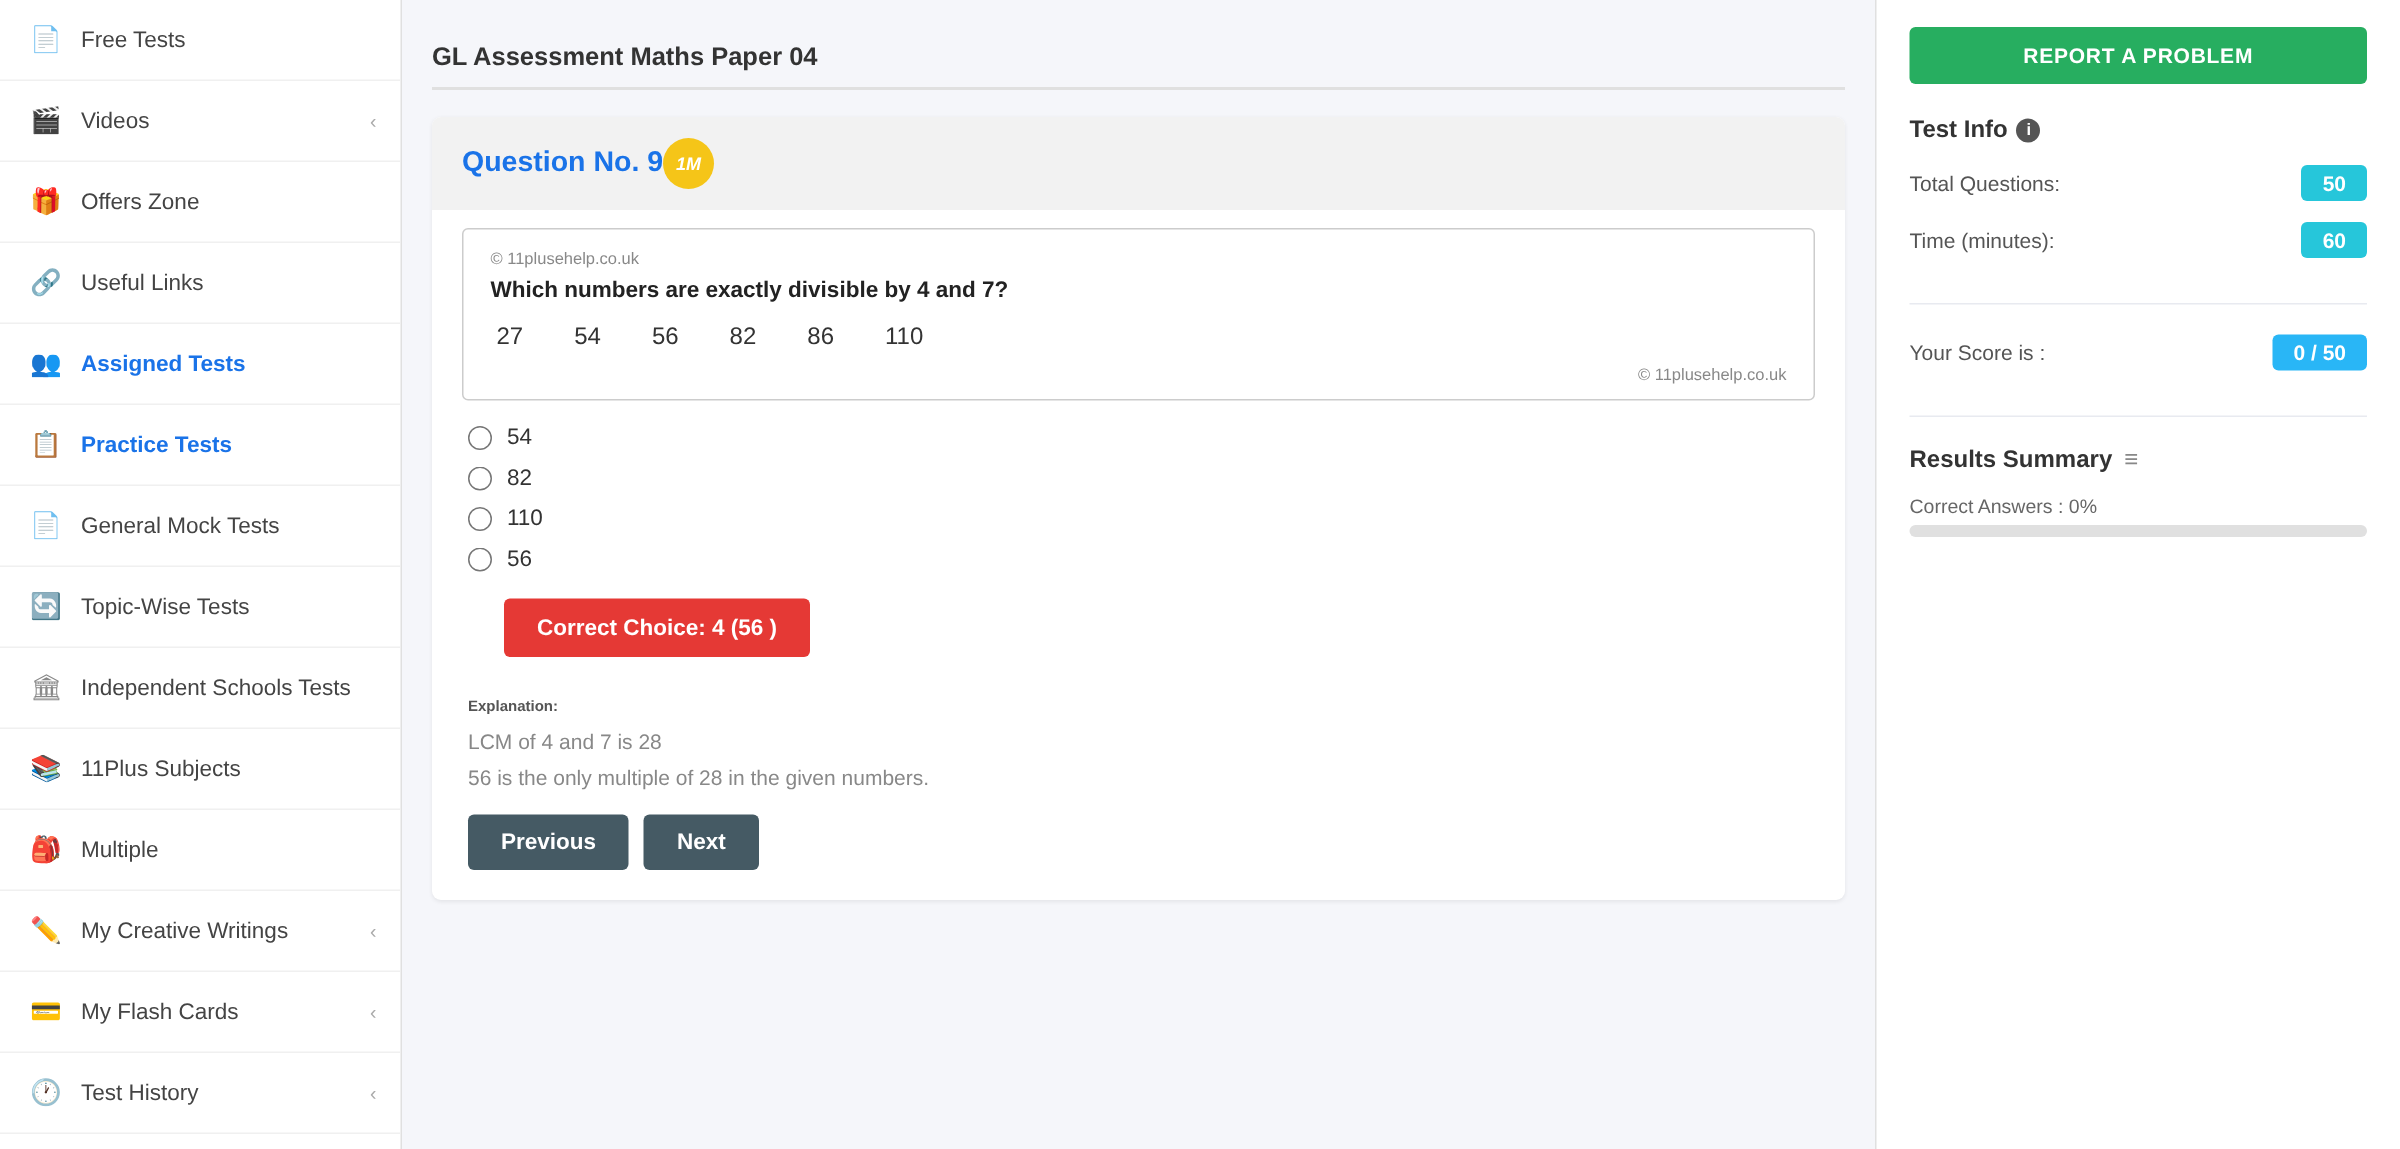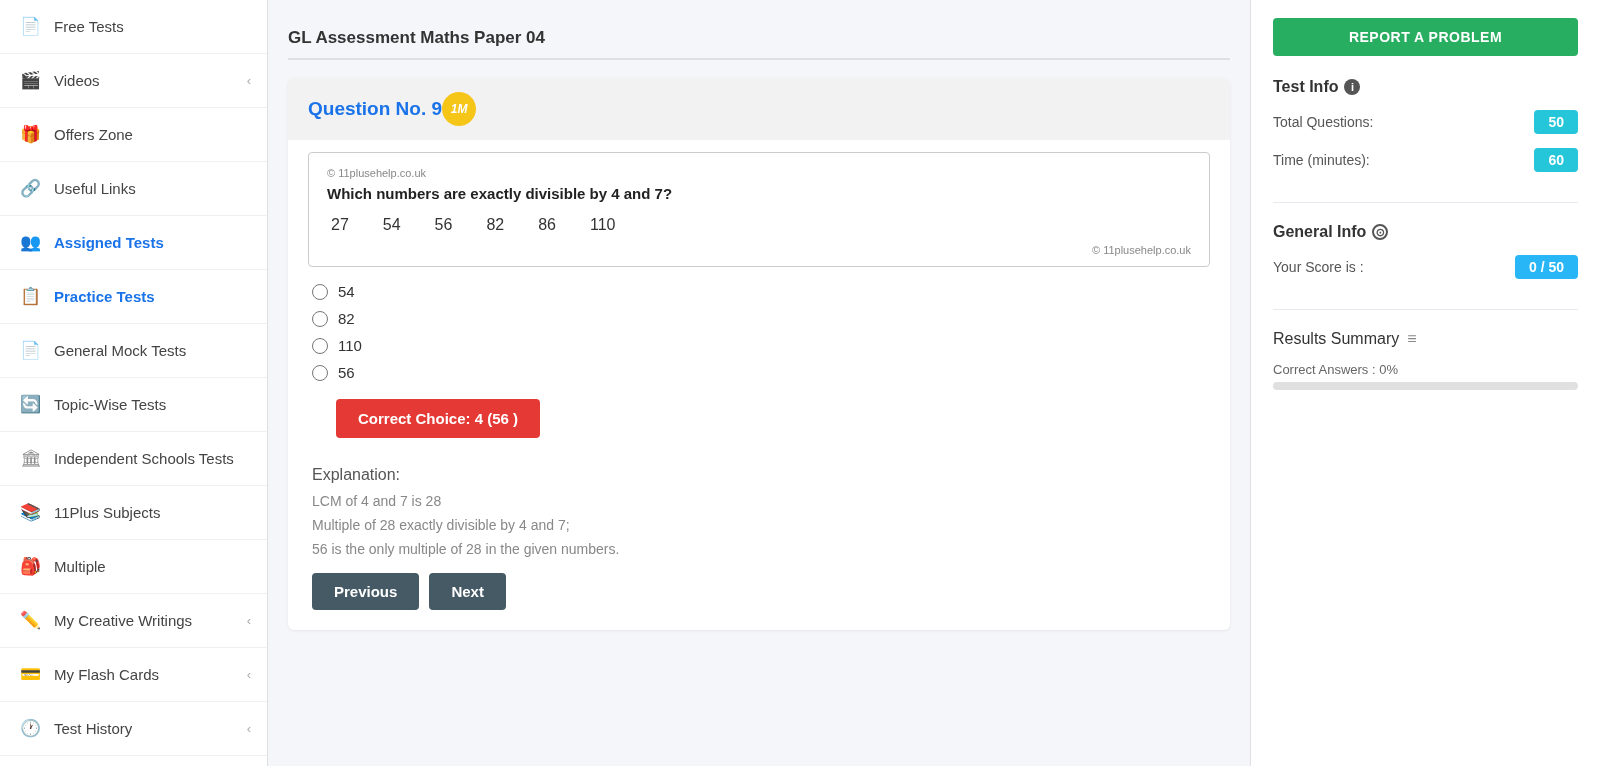--- a/index.html
+++ b/index.html
@@ -131,21 +131,21 @@
       margin: 0 24px 14px 24px;
       cursor: pointer;
       display: inline-block;
     }
 
     
     .explanation-section {
       padding: 0 24px;
     }
     .explanation-title {
-      font-size: 16px; font-weight: 400; color: #555; margin-bottom: 6px;
+      font-size: 10px; font-weight: 700; color: #555; margin-bottom: 6px;
     }
     .explanation-text {
       font-size: 14px; color: #888; line-height: 1.7;
     }
 
     
     .nav-buttons {
       display: flex; gap: 10px; padding: 12px 24px 0 24px;
     }
     .nav-btn {
@@ -235,21 +235,21 @@
     .panel-badge-score {
       background: #29b6f6;
       color: #fff;
       border-radius: 4px;
       padding: 4px 14px;
       font-size: 14px;
       font-weight: 700;
     }
     .results-title {
       font-size: 16px;
-      font-weight: 400;
+      font-weight: 700;
       color: #333;
       margin-bottom: 14px;
       display: flex; align-items: center; gap: 8px;
     }
     .results-lines-icon { font-size: 16px; color: #888; }
     .stat-row {
       margin-bottom: 16px;
     }
     .stat-label {
       font-size: 13px; color: #666; margin-bottom: 5px;
@@ -378,21 +378,20 @@
         </div>
 
       <div style="padding: 0 24px 0 24px; margin-bottom: 14px;">
         <button class="correct-choice-btn">Correct Choice: 4 (56 )</button>
       </div>
 
       <div class="explanation-section">
         <div class="explanation-title">Explanation:</div>
         <div class="explanation-text">
             <div>LCM of 4 and 7 is 28</div>
-            <div>Multiple of 28 exactly divisible by 4 and 7;</div>
             <div>56 is the only multiple of 28 in the given numbers.</div>
           </div>
       </div>
 
       <div class="nav-buttons">
         <button class="nav-btn">Previous</button>
         <button class="nav-btn">Next</button>
       </div>
     </div>
   </div>
@@ -410,24 +409,20 @@
       <span class="panel-label">Total Questions:</span>
       <span class="panel-badge">50</span>
     </div>
     <div class="panel-row">
       <span class="panel-label">Time (minutes):</span>
       <span class="panel-badge">60</span>
     </div>
   </div>
 
   <div class="panel-section">
-    <div class="panel-section-title">
-      <span>General Info</span>
-      <span class="circle-icon">⊙</span>
-    </div>
     <div class="panel-row">
       <span class="panel-label">Your Score is :</span>
       <span class="panel-badge-score">0 / 50</span>
     </div>
   </div>
 
   <div>
     <div class="results-title">
       <span>Results Summary</span>
       <span class="results-lines-icon">≡</span>

